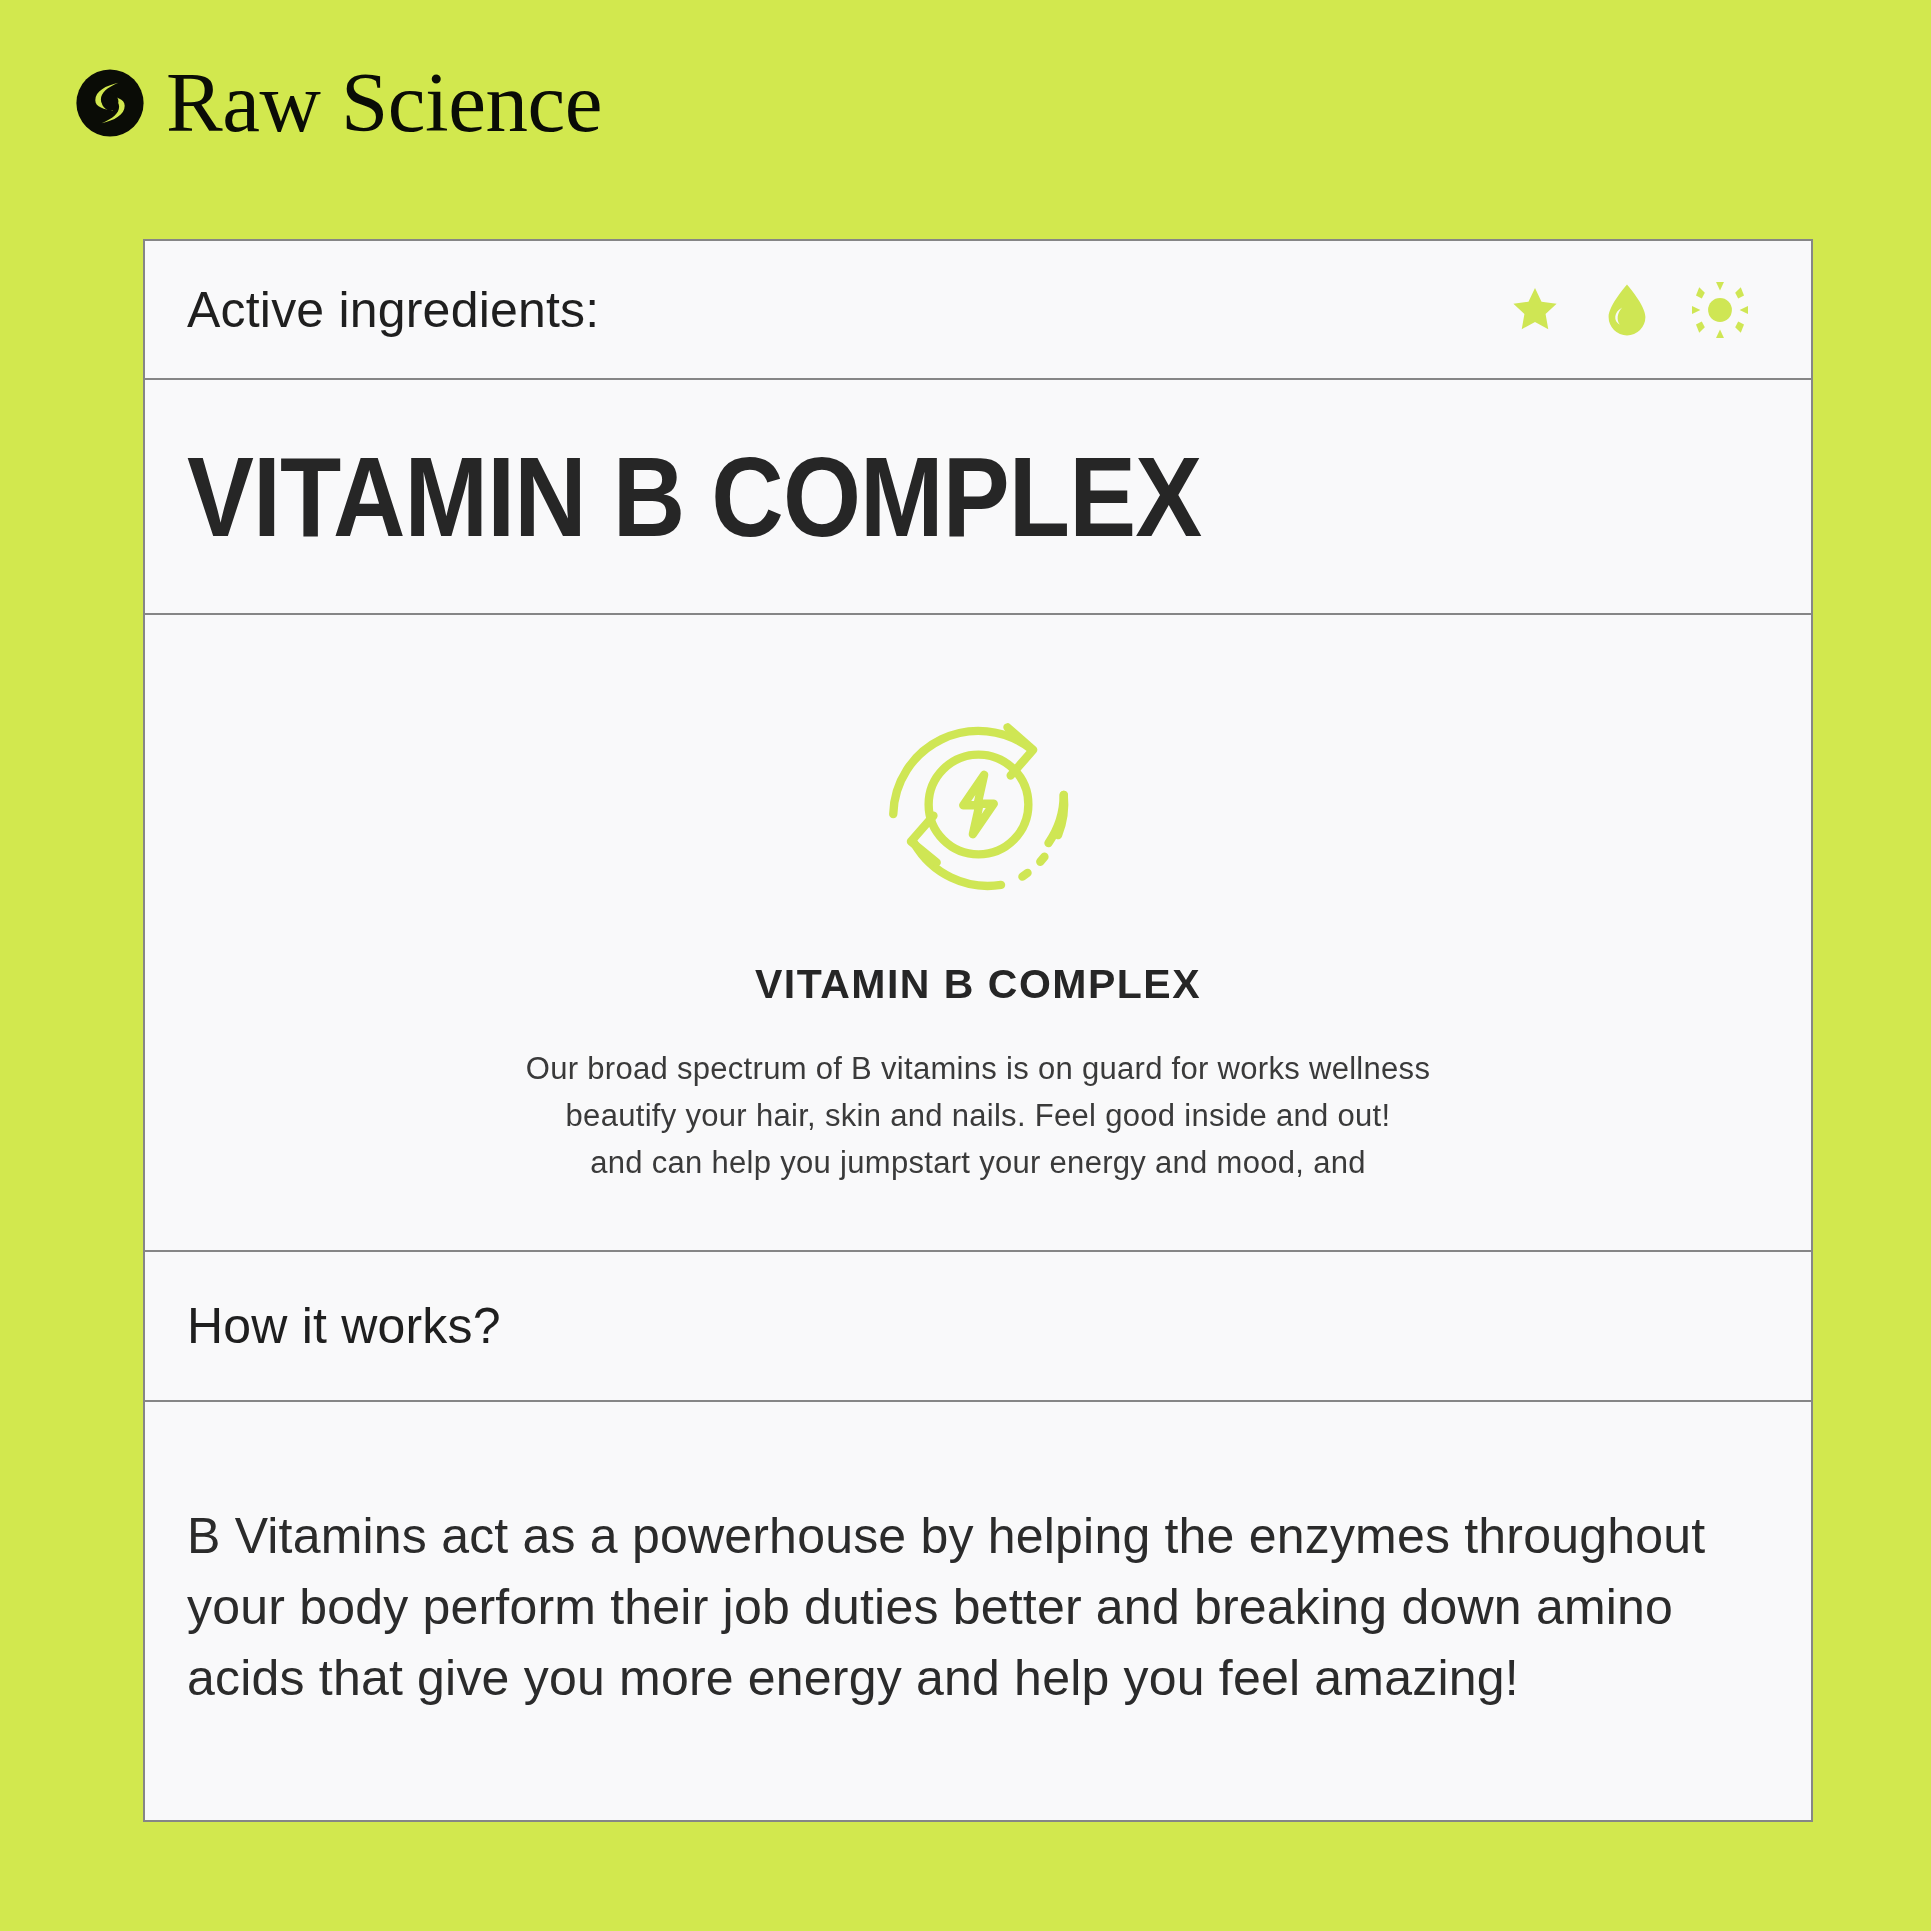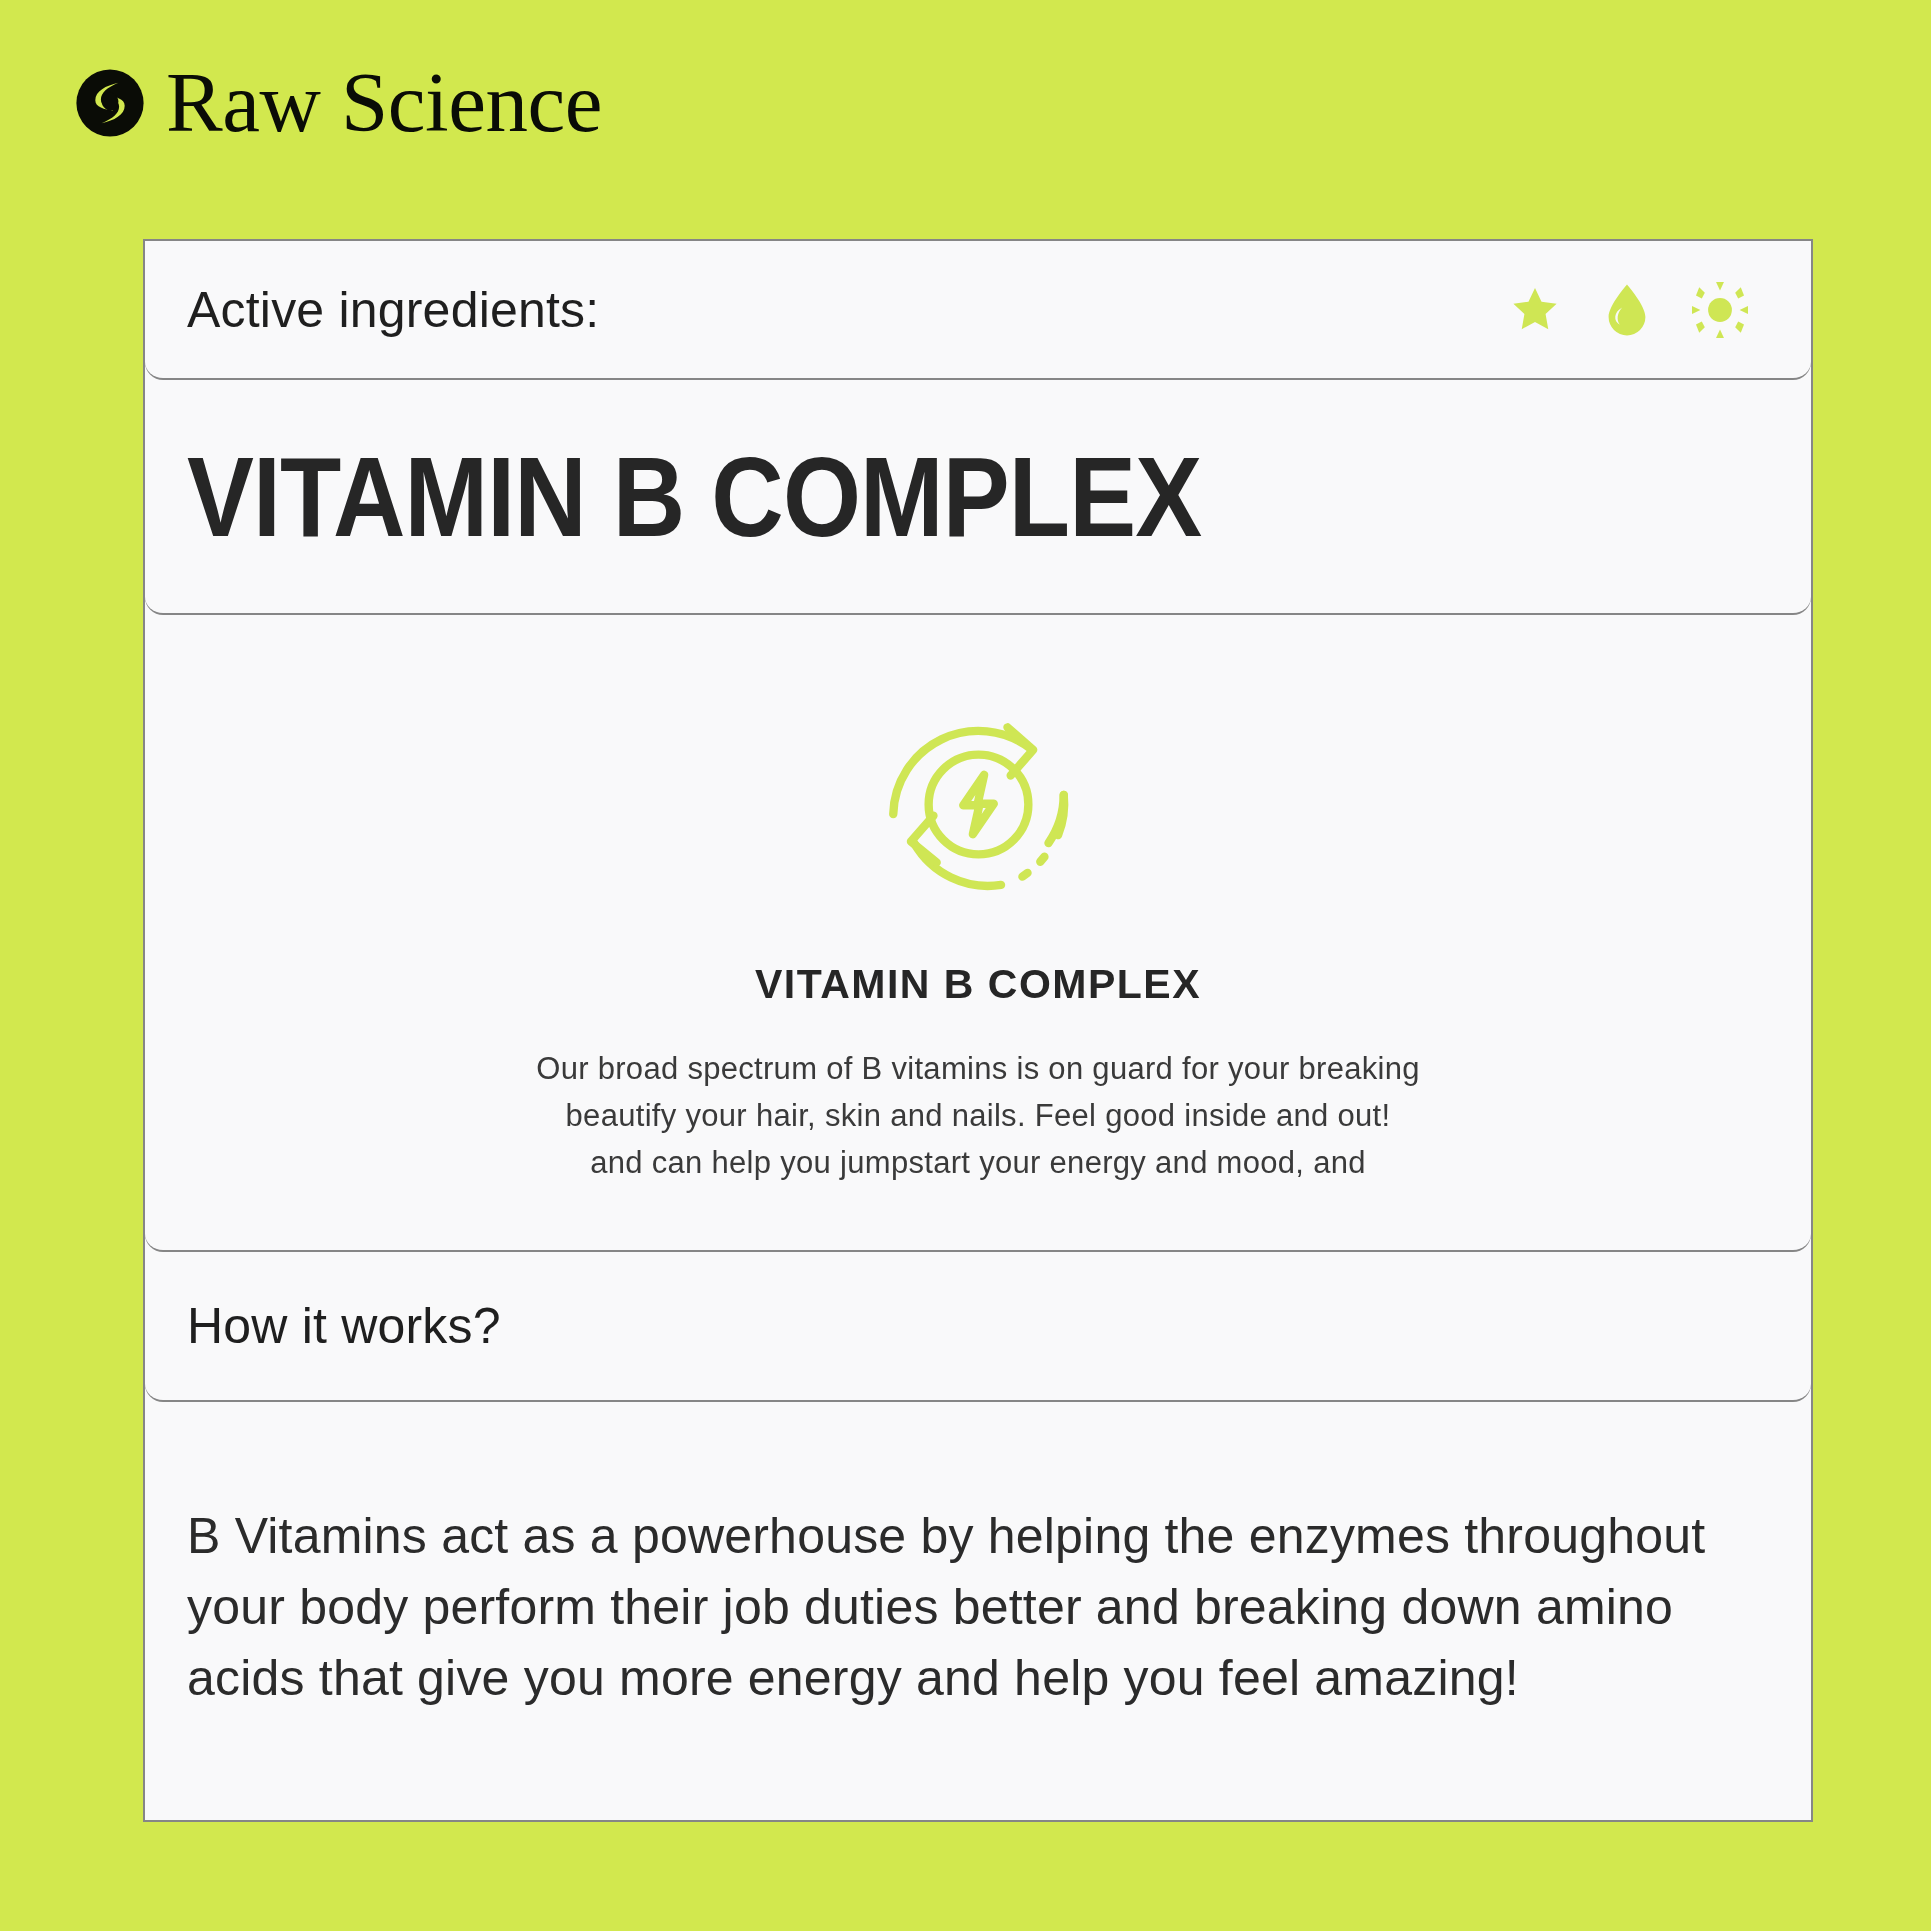--- a/index.html
+++ b/index.html
@@ -26,21 +26,21 @@
   }
 
   
   .card{
     position:absolute;left:143px;top:239px;
     width:1670px;height:1583px;
     box-sizing:border-box;
     background:#f9f9fa;
     border:2.9px solid #868686;
   }
-  .row{box-sizing:border-box;width:100%;position:relative;border-radius:18px;}
+  .row{box-sizing:border-box;width:100%;position:relative;}
   .rule{border-bottom:2.9px solid #868686;}
 
   
   .row-head{
     height:139px;
     display:flex;align-items:center;justify-content:space-between;
     padding:0 42px 0 42px;
   }
   .head-label{
     font-size:50px;color:#1f1f1f;letter-spacing:0.2px;font-weight:400;
@@ -150,21 +150,21 @@
           <path d="M90.5 102.5l-3.2 2.3"></path>
           <path d="M113 54a53 53 0 0 1-9.5 30" stroke-dasharray="0 0"></path>
           <path d="M74 110A53 53 0 0 1 20 84"></path>
           <polyline points="34,96 18,83 32,67"></polyline>
           <circle cx="60" cy="60" r="31"></circle>
           <path d="M63.5 41.5L50.5 60.5h10l-4 18 13-19h-10z"></path>
         </g>
       </svg>
       <div class="feature-name">VITAMIN B COMPLEX</div>
       <div class="feature-desc">
-        <span>Our broad spectrum of B vitamins is on guard for your breaking</span>
+        <span>Our broad spectrum of B vitamins is on guard for works wellness</span>
         <span>beautify your hair, skin and nails. Feel good inside and out!</span>
         <span>and can help you jumpstart your energy and mood, and</span>
       </div>
     </div>
 
     <div class="row row-how rule">
       <div class="how-label">How it works?</div>
     </div>
 
     <div class="row row-body">

